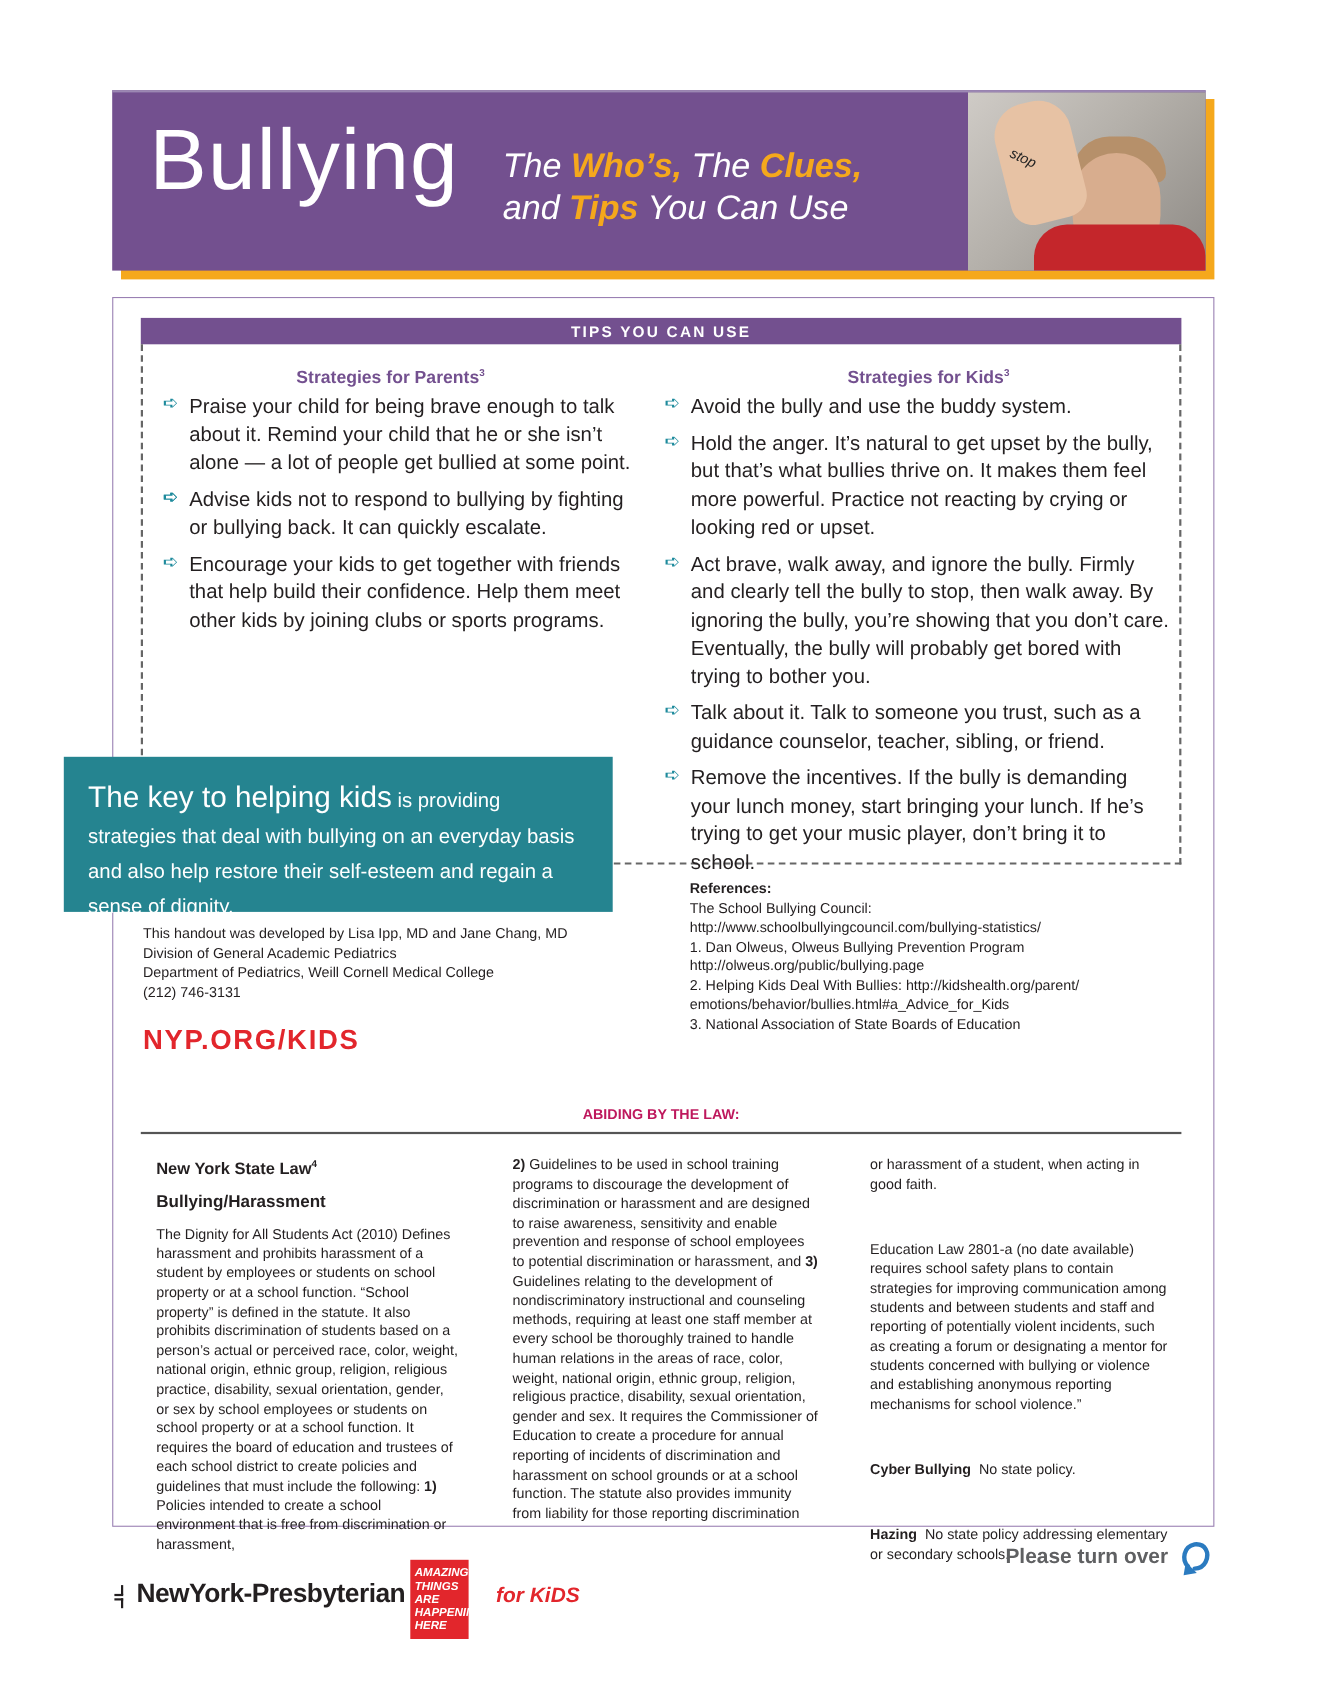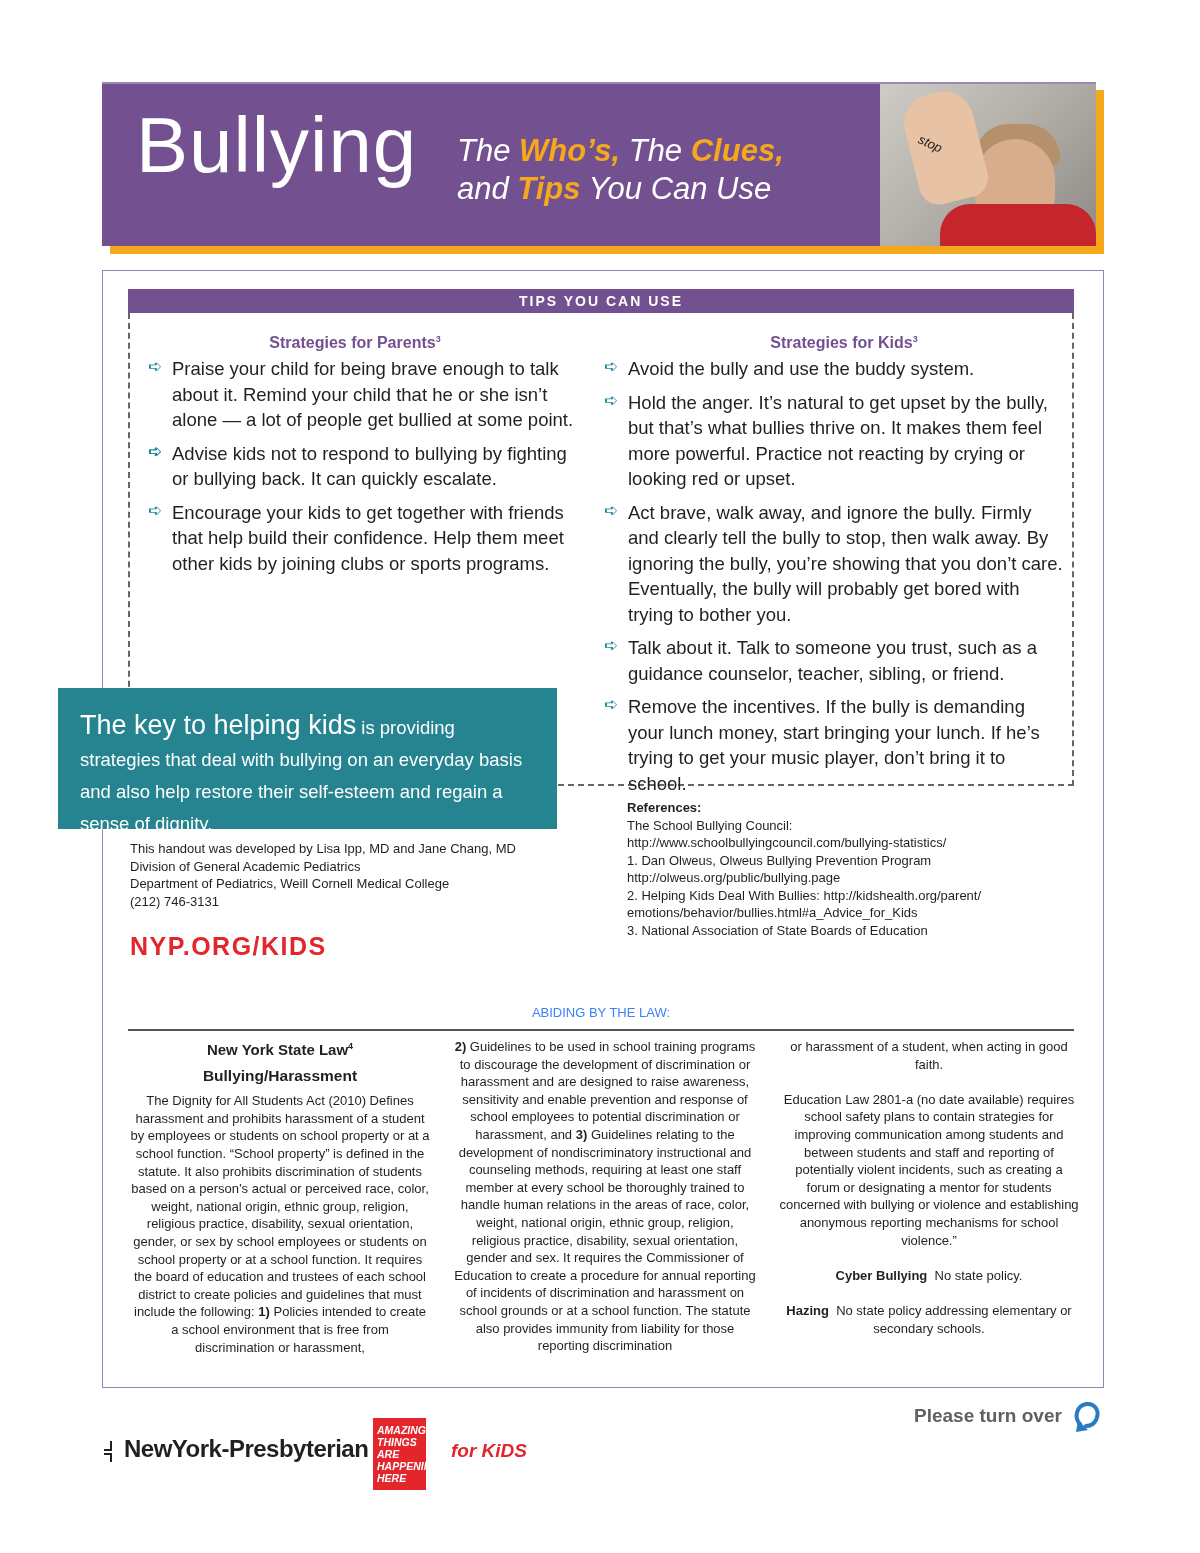--- a/index.html
+++ b/index.html
@@ -35,24 +35,24 @@
   .callout .rest { font-size:18.5px; line-height:32px;text-align:right; }
 
   .credits { position:absolute; left:130px; top:840px; font-size:13px; line-height:17.5px; color:#231f20; }
   .credits div { white-space:nowrap; }
   .site { position:absolute; left:130px; top:932px; font-size:25px; font-weight:bold; color:#e2262c; letter-spacing:1.5px; }
 
   .refs { position:absolute; left:627px; top:799px; font-size:13px; line-height:17.5px; color:#231f20; }
   .refs div { white-space:nowrap; }
   .refs .rh { font-weight:bold; }
 
-  .law-head { position:absolute; left:128px; top:1005px; width:946px; text-align:center; font-size:13px; font-weight:normal; color:#3b82f6; }
+  .law-head { position:absolute; left:128px; top:1005px; width:946px; text-align:center; font-size:13px; font-weight:bold; color:#be185d; }
   .law-rule { position:absolute; left:128px; top:1029px; width:946px; height:2px; background:#555; }
   .law-col { position:absolute; top:1038px; font-size:13px; line-height:17.6px; color:#231f20; }
-  .law-col p { margin:0;text-align:center; }
+  .law-col p { margin:12px; }
   .law-col .t1 { font-size:15px; font-weight:bold; margin-bottom:8px; }
   .law-col .t2 { font-size:15.5px; font-weight:bold; margin-bottom:8px; }
   .law-col b { font-weight:bold; }
   .gap { height:17.6px; }
 
   .footer-logo { position:absolute; left:104px; top:1435px; font-size:24px; font-weight:bold; color:#231f20; letter-spacing:-0.5px; }
   .footer-mark { position:absolute; left:104px; top:1441px; width:12px; height:20px; }
   .footer-mark span { position:absolute; background:#231f20; }
   .amazing { position:absolute; left:373px; top:1418px; width:53px; height:72px; background:#e2262c; color:#fff; font-size:10.5px; font-weight:bold; line-height:12px; padding:6px 4px; box-sizing:border-box;font-style:italic; }
   .forkids { position:absolute; left:451px; top:1440px; font-size:19px; font-weight:bold; color:#e2262c; font-style:italic; }

